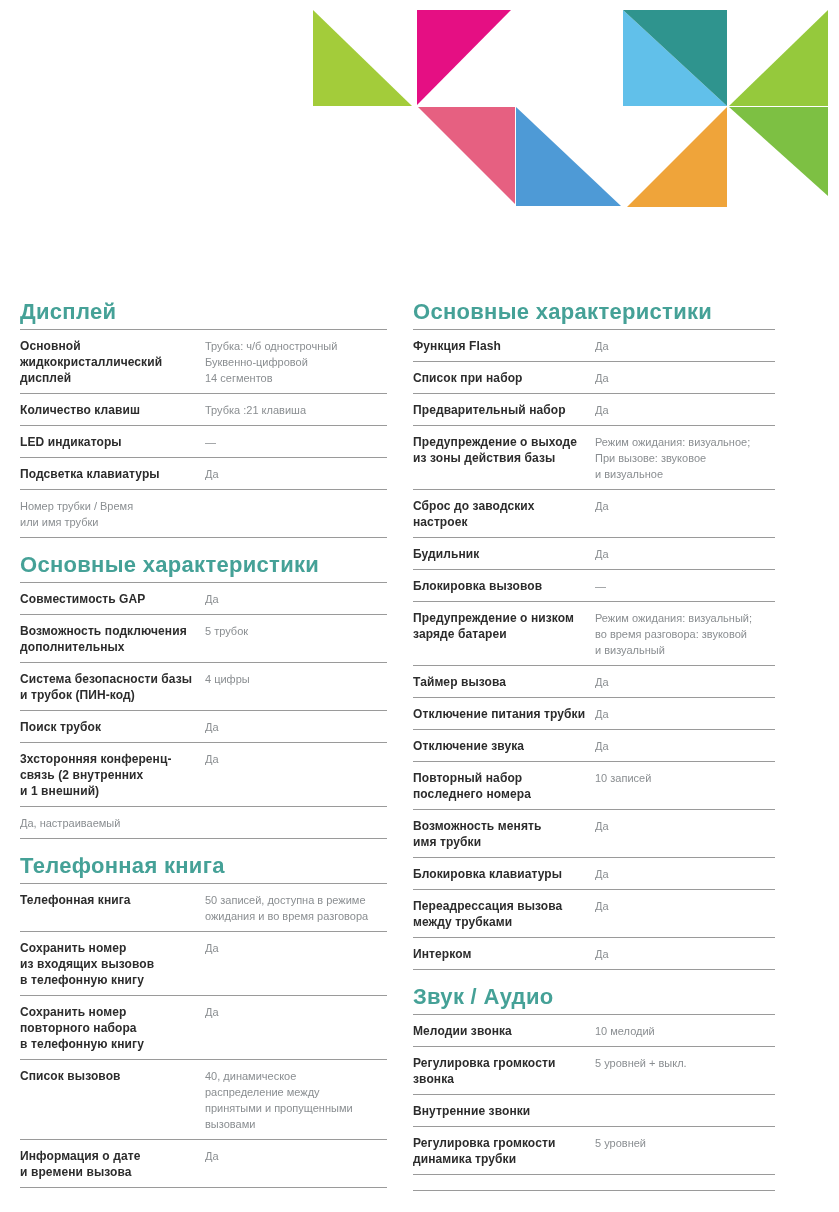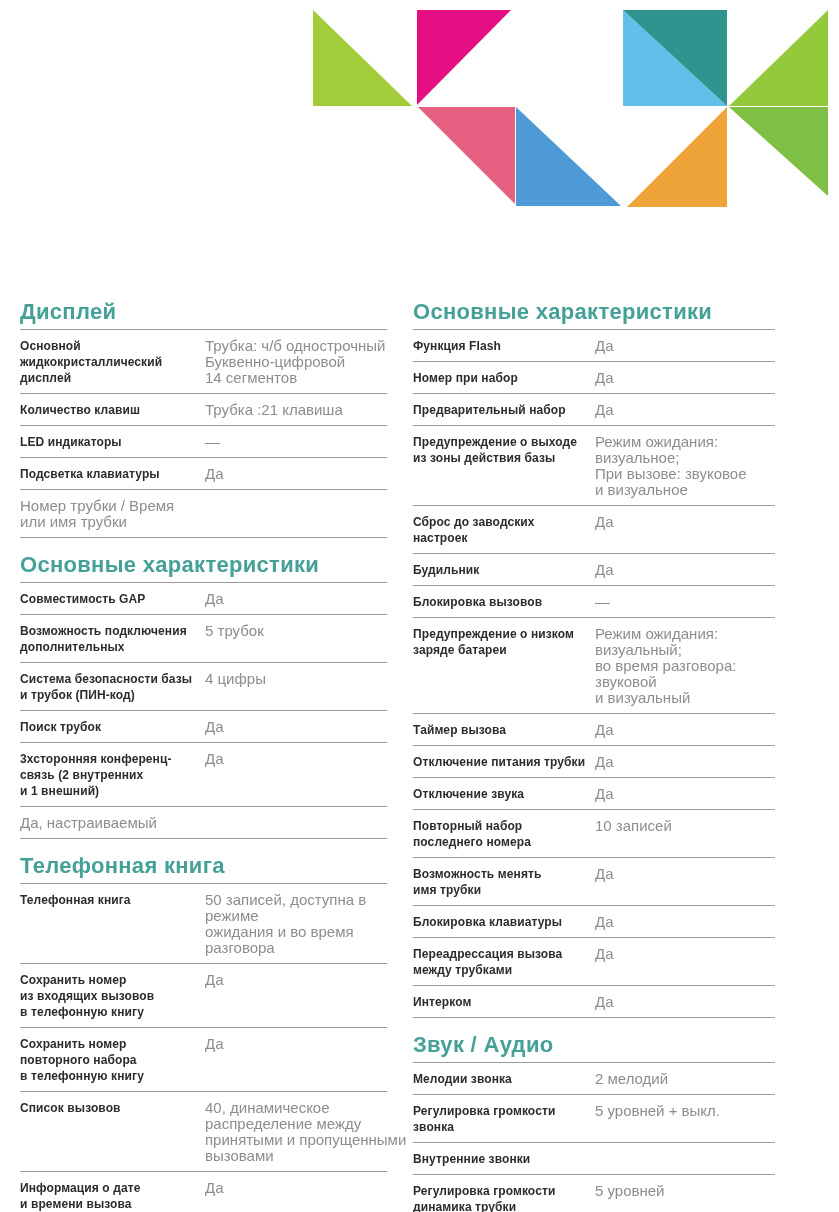--- a/index.html
+++ b/index.html
@@ -28,21 +28,21 @@
     border-bottom: 1px solid #9a9a9a;
   }
   .label {
     flex: none; width: 185px; padding-right: 6px;
     font-weight: bold; font-size: 12px; line-height: 16px;
     color: #2c2c2c; white-space: pre-line; letter-spacing: 0.1px;
   }
   .col-right .label { width: 182px; }
   .value {
     flex: 1; margin-right: -26px;
-    font-size: 15px; line-height: 16px;
+    font-size: 11px; line-height: 16px;
     color: #8a8e91; white-space: pre-line;
   }
 </style>
 </head>
 <body>
 
 <svg class="deco" width="839" height="220" viewBox="0 0 839 220">
   <polygon points="313,10 313,106 412,106" fill="#a3cc3a"></polygon>
   <polygon points="417,10 511,10 417,105" fill="#e50f83"></polygon>
   <polygon points="418,107 515,107 515,204" fill="#e66081"></polygon>
@@ -152,21 +152,21 @@
 
 <div class="col col-right">
 
   <div class="section">
     <div class="section-title">Основные характеристики</div>
     <div class="row">
       <div class="label">Функция Flash</div>
       <div class="value">Да</div>
     </div>
     <div class="row">
-      <div class="label">Номер при набор</div>
+      <div class="label">Список при набор</div>
       <div class="value">Да</div>
     </div>
     <div class="row">
       <div class="label">Предварительный набор</div>
       <div class="value">Да</div>
     </div>
     <div class="row">
       <div class="label">Предупреждение о выходе
 из зоны действия базы</div>
       <div class="value">Режим ожидания: визуальное;
@@ -227,21 +227,21 @@
     <div class="row">
       <div class="label">Интерком</div>
       <div class="value">Да</div>
     </div>
   </div>
 
   <div class="section">
     <div class="section-title">Звук / Аудио</div>
     <div class="row">
       <div class="label">Мелодии звонка</div>
-      <div class="value">2 мелодий</div>
+      <div class="value">10 мелодий</div>
     </div>
     <div class="row">
       <div class="label">Регулировка громкости
 звонка</div>
       <div class="value">5 уровней + выкл.</div>
     </div>
     <div class="row">
       <div class="label">Внутренние звонки</div>
     </div>
     <div class="row">

